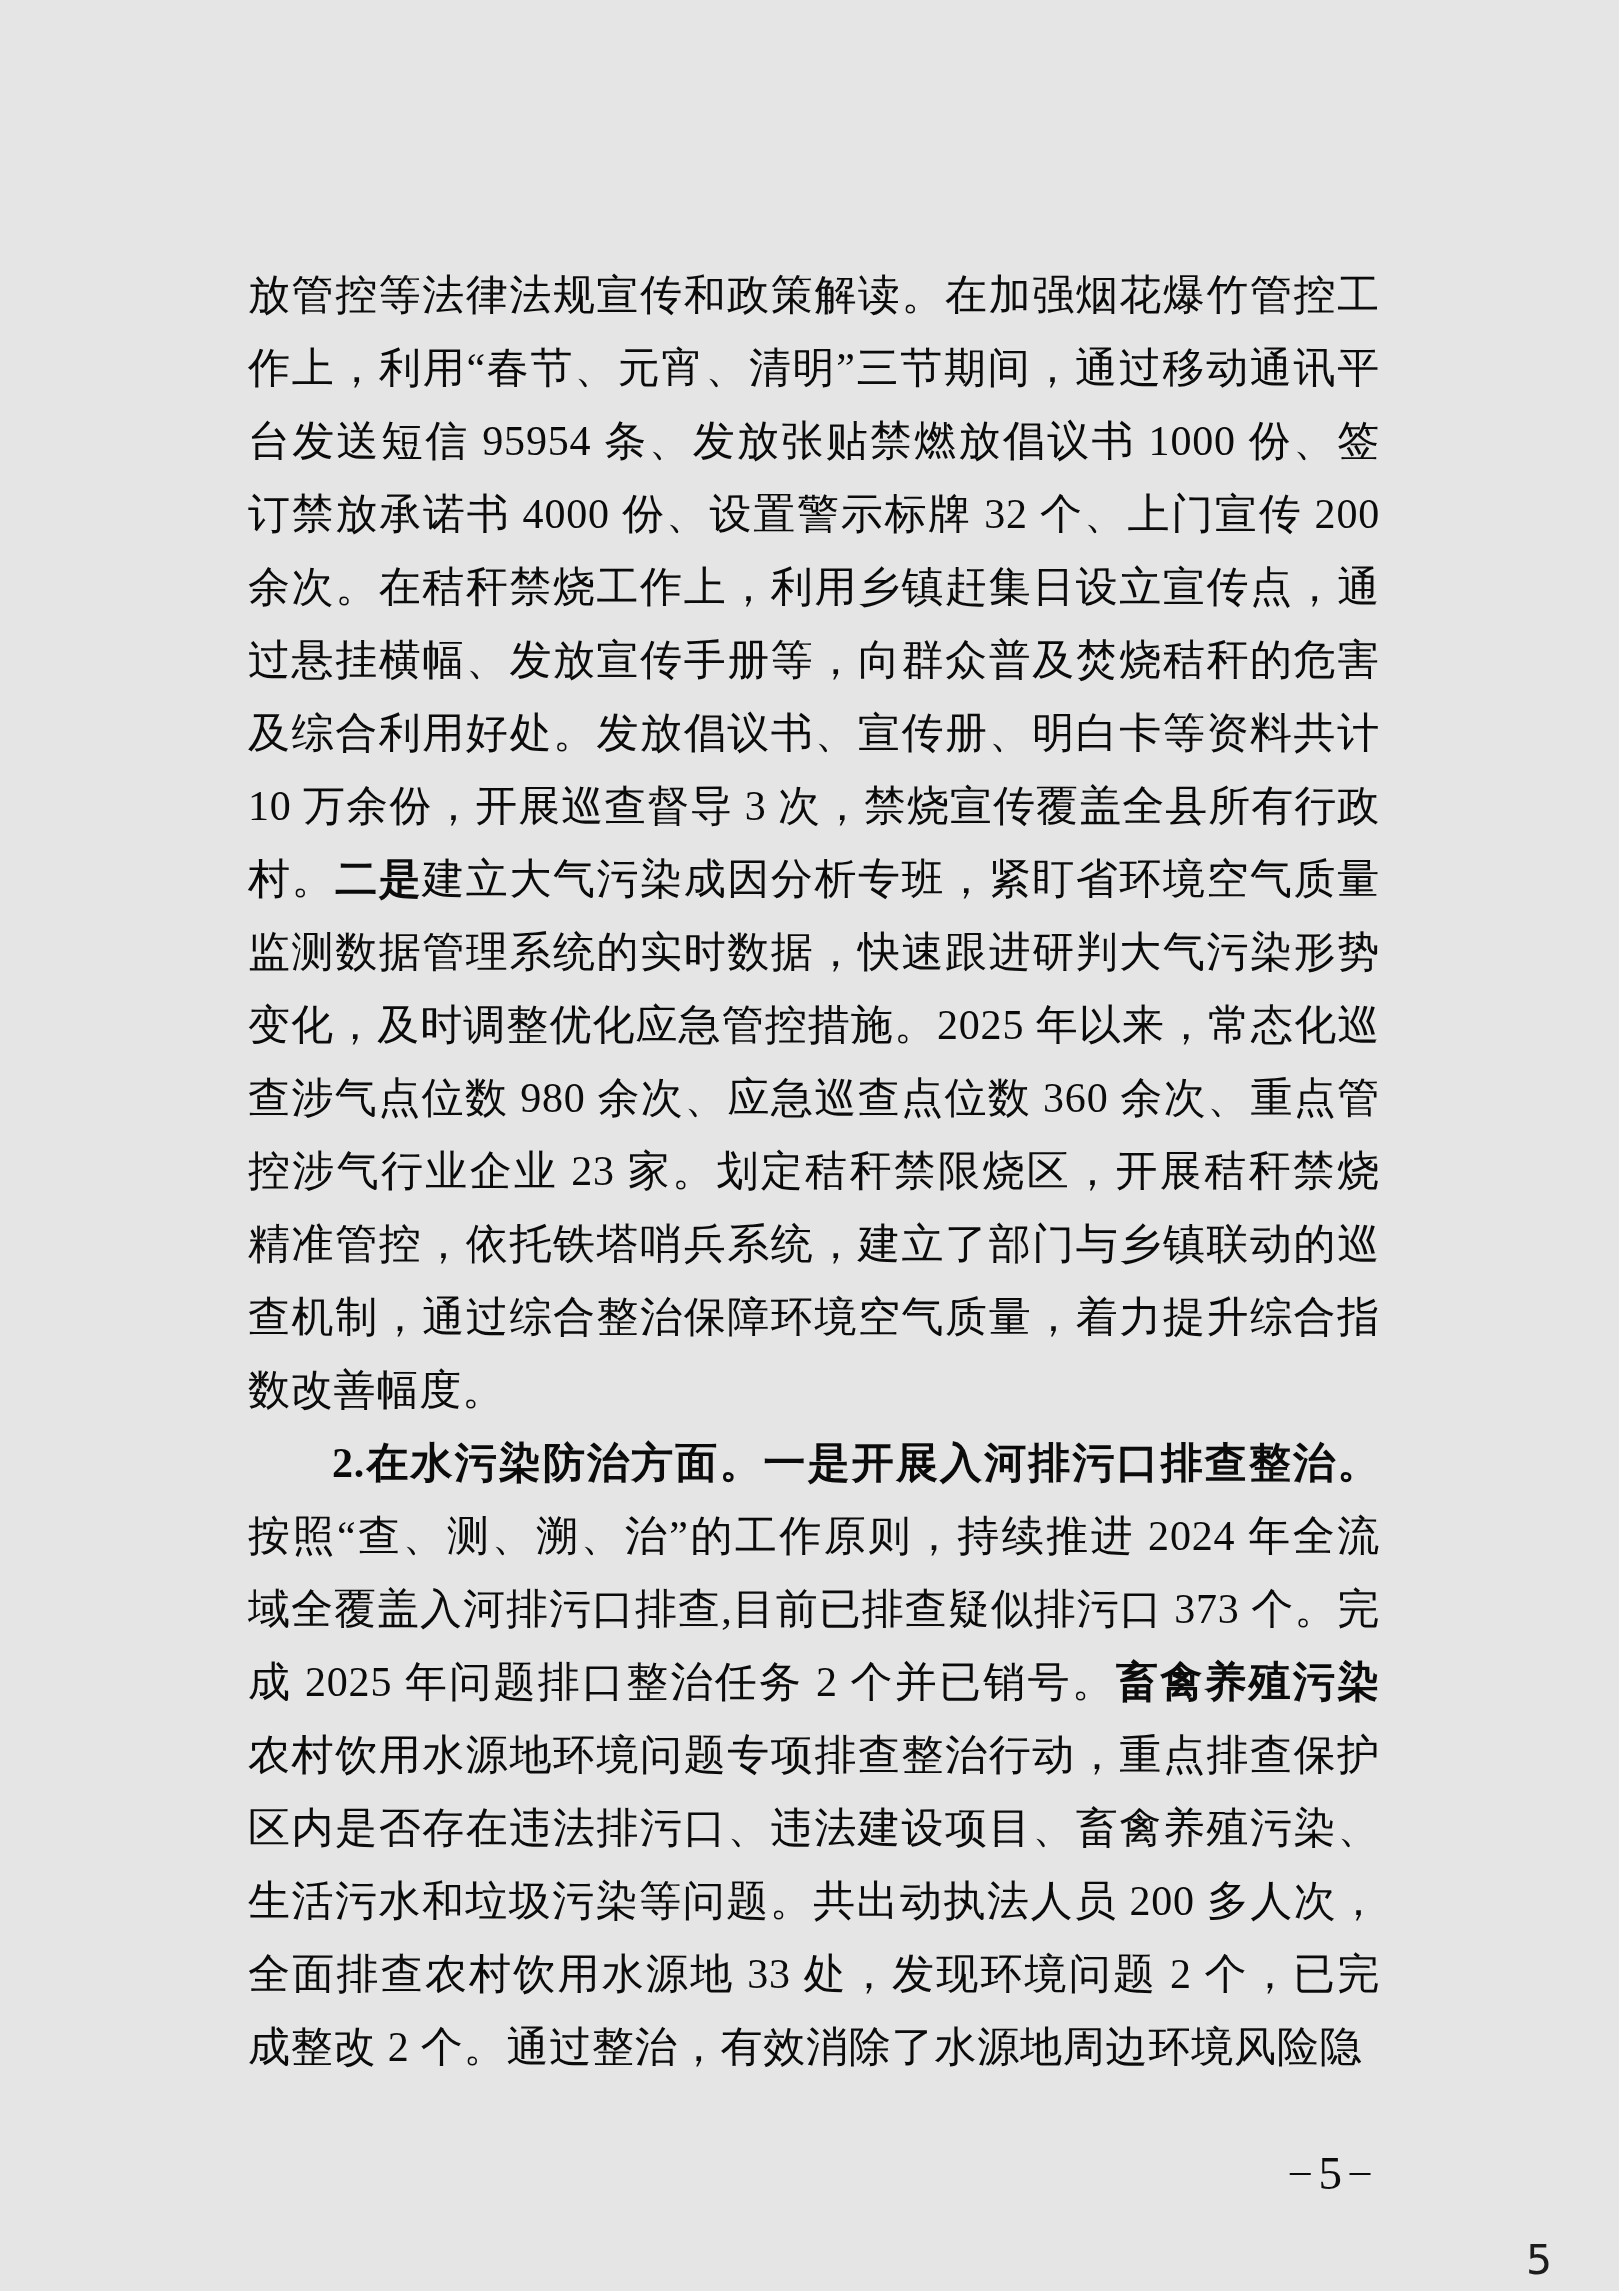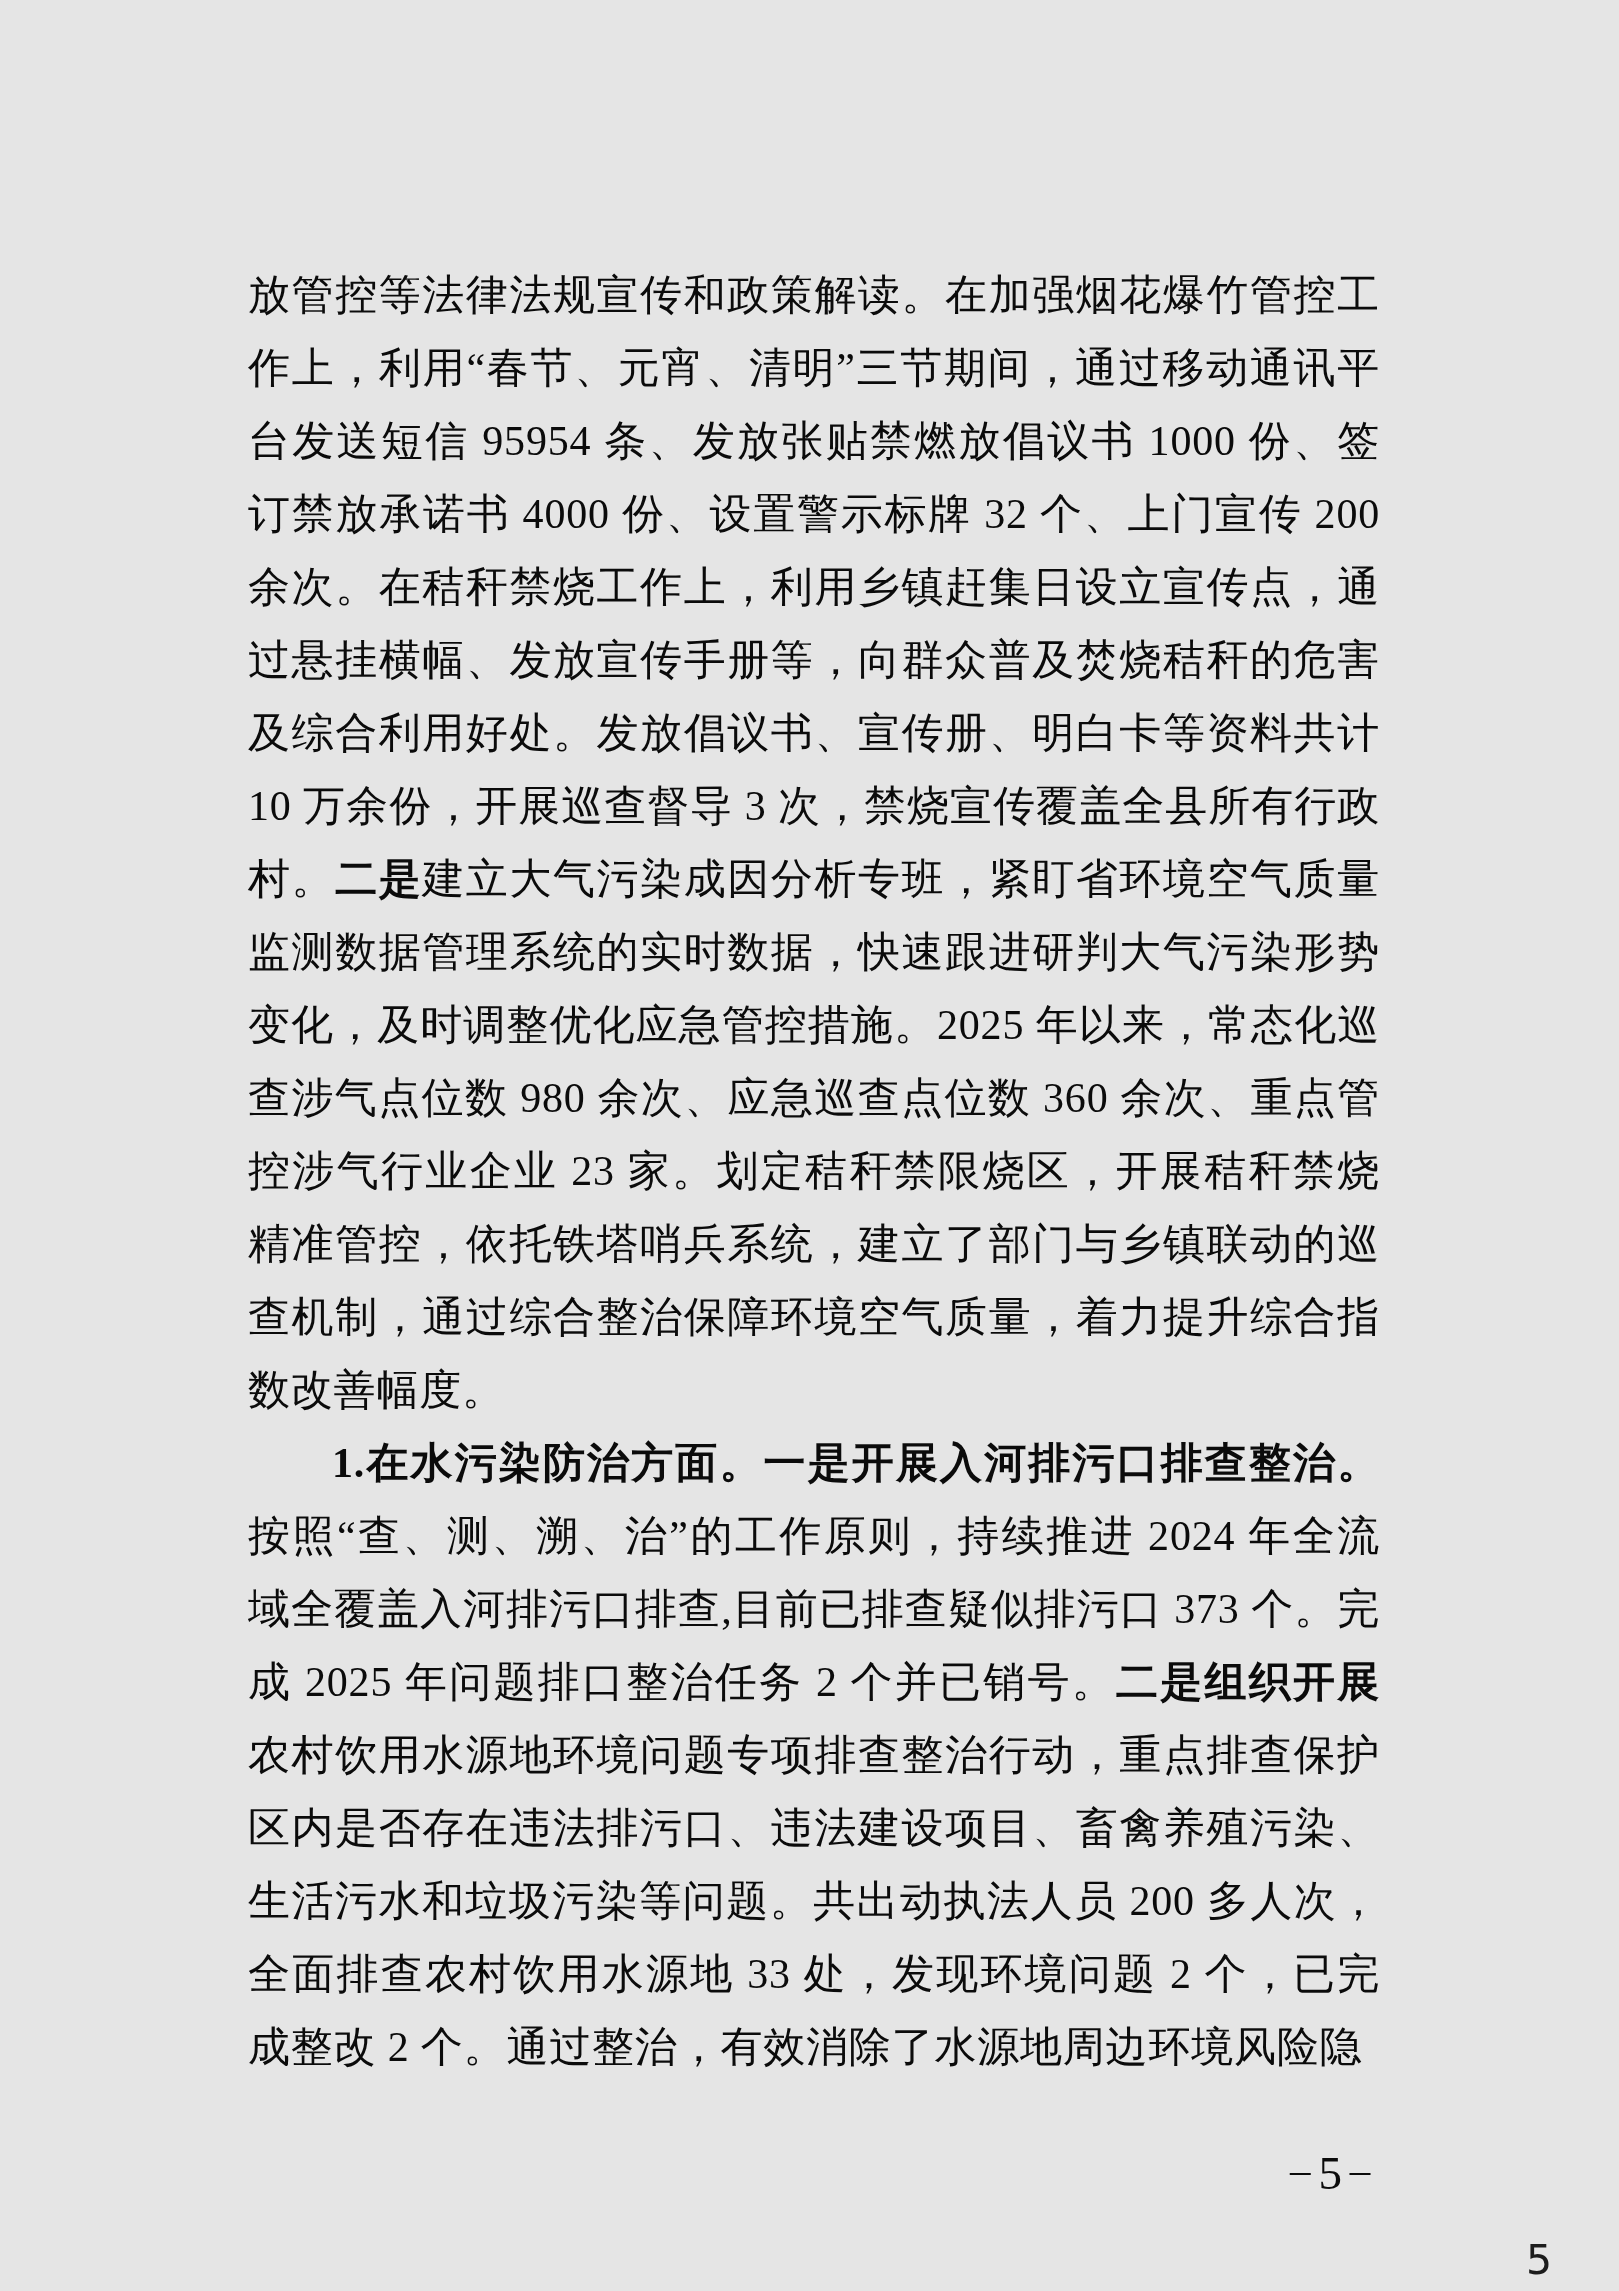--- a/index.html
+++ b/index.html
@@ -53,21 +53,21 @@
     color: #1c1c1c;
   }
 </style>
 </head>
 <body>
 
 <div class="page">
 
   <div class="text-block">
     <p><span>放管控等法律法规宣传和政策解读。在加强烟花爆竹管控工作上，利用“春节、元宵、清明”三节期间，通过移动通讯平台发送短信 95954 条、发放张贴禁燃放倡议书 1000 份、签订禁放承诺书 4000 份、设置警示标牌 32 个、上门宣传 200 余次。在秸秆禁烧工作上，利用乡镇赶集日设立宣传点，通过悬挂横幅、发放宣传手册等，向群众普及焚烧秸秆的危害及综合利用好处。发放倡议书、宣传册、明白卡等资料共计 10 万余份，开展巡查督导 3 次，禁烧宣传覆盖全县所有行政村。</span><span class="bold">二是</span><span>建立大气污染成因分析专班，紧盯省环境空气质量监测数据管理系统的实时数据，快速跟进研判大气污染形势变化，及时调整优化应急管控措施。2025 年以来，常态化巡查涉气点位数 980 余次、应急巡查点位数 360 余次、重点管控涉气行业企业 23 家。划定秸秆禁限烧区，开展秸秆禁烧精准管控，依托铁塔哨兵系统，建立了部门与乡镇联动的巡查机制，通过综合整治保障环境空气质量，着力提升综合指数改善幅度。</span></p>
-    <p class="indent"><span class="bold">1.在水污染防治方面。一是开展入河排污口排查整治。</span><span>按照“查、测、溯、治”的工作原则，持续推进 2024 年全流域全覆盖入河排污口排查,目前已排查疑似排污口 373 个。完成 2025 年问题排口整治任务 2 个并已销号。</span><span class="bold">二是组织开展</span><span>农村饮用水源地环境问题专项排查整治行动，重点排查保护区内是否存在违法排污口、违法建设项目、畜禽养殖污染、生活污水和垃圾污染等问题。共出动执法人员 200 多人次，全面排查农村饮用水源地 33 处，发现环境问题 2 个，已完成整改 2 个。通过整治，有效消除了水源地周边环境风险隐</span></p>
+    <p class="indent"><span class="bold">2.在水污染防治方面。一是开展入河排污口排查整治。</span><span>按照“查、测、溯、治”的工作原则，持续推进 2024 年全流域全覆盖入河排污口排查,目前已排查疑似排污口 373 个。完成 2025 年问题排口整治任务 2 个并已销号。</span><span class="bold">畜禽养殖污染</span><span>农村饮用水源地环境问题专项排查整治行动，重点排查保护区内是否存在违法排污口、违法建设项目、畜禽养殖污染、生活污水和垃圾污染等问题。共出动执法人员 200 多人次，全面排查农村饮用水源地 33 处，发现环境问题 2 个，已完成整改 2 个。通过整治，有效消除了水源地周边环境风险隐</span></p>
   </div>
 
   <div class="footer-page">
     <span class="dash">–</span><span>5</span><span class="dash">–</span>
   </div>
 
   <div class="corner-page">5</div>
 
 </div>
 

